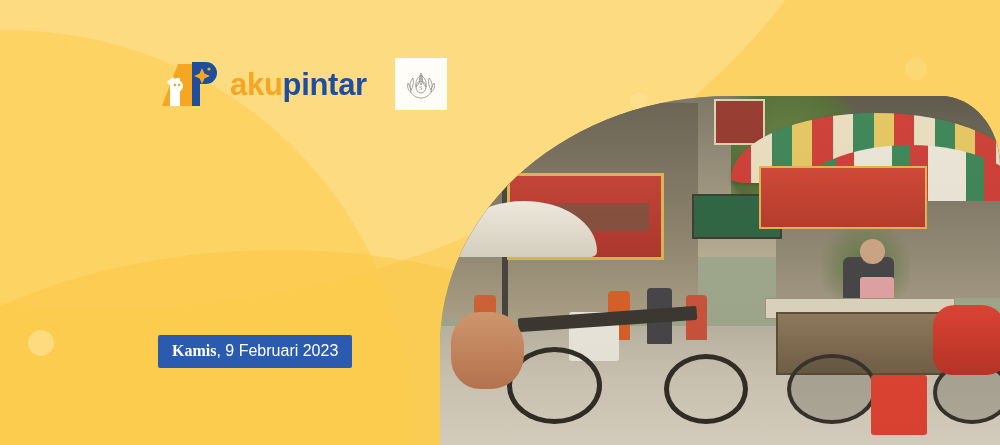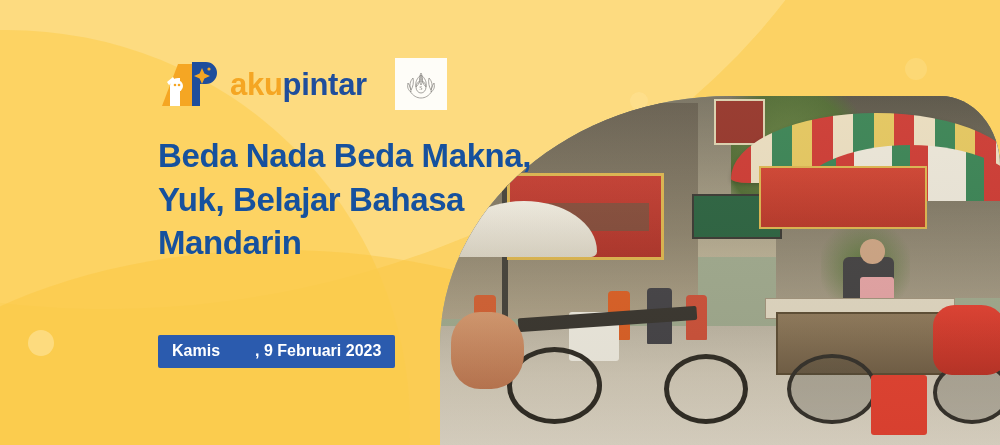--- a/index.html
+++ b/index.html
@@ -299,22 +299,22 @@
     left: 158px;
     top: 335px;
     padding: 7px 14px 8px;
     background: #2B5BAE;
     color: #FFFFFF;
     font-size: 16px;
     line-height: 1.1;
     border-radius: 2px;
     white-space: nowrap;
   }
-  .date-badge .day { font-weight: 700; }
-  .date-badge .rest { font-weight: 700; margin-left: 35px; }
+  .date-badge .day { font-weight: 700; font-family: Liberation Serif, serif; }
+  .date-badge .rest { font-weight: 400; }
 </style>
 </head>
 <body>
 
 <div class="banner">
 
   <div class="bg-base"></div>
   <div class="bg-blob-main"></div>
   <div class="bg-blob-sweep"></div>
   <div class="bg-blob-left"></div>
@@ -390,20 +390,19 @@
           <path d="M7 19 c-1 4 0 7 3 9 c0 -3 -1 -6 -3 -9z"></path>
           <path d="M33 19 c1 4 0 7 -3 9 c0 -3 1 -6 3 -9z"></path>
           <ellipse cx="20" cy="23" rx="5" ry="6"></ellipse>
           <path d="M9 27 c3 5 7 7 11 7 s8 -2 11 -7"></path>
         </g>
         <text x="20" y="26" font-size="6" fill="#8a8a8a" text-anchor="middle" font-family="'Liberation Serif', serif">S</text>
       </svg>
     </div>
   </div>
 
-  <h1 class="headline">Beda Nada Beda Makna, Yuk, Belajar Bahasa Mandarin</h1>
 
 
   <div class="date-badge">
     <span class="day">Kamis</span><span class="rest">, 9 Februari 2023</span>
   </div>
 
 </div>
 
 </body></html>

